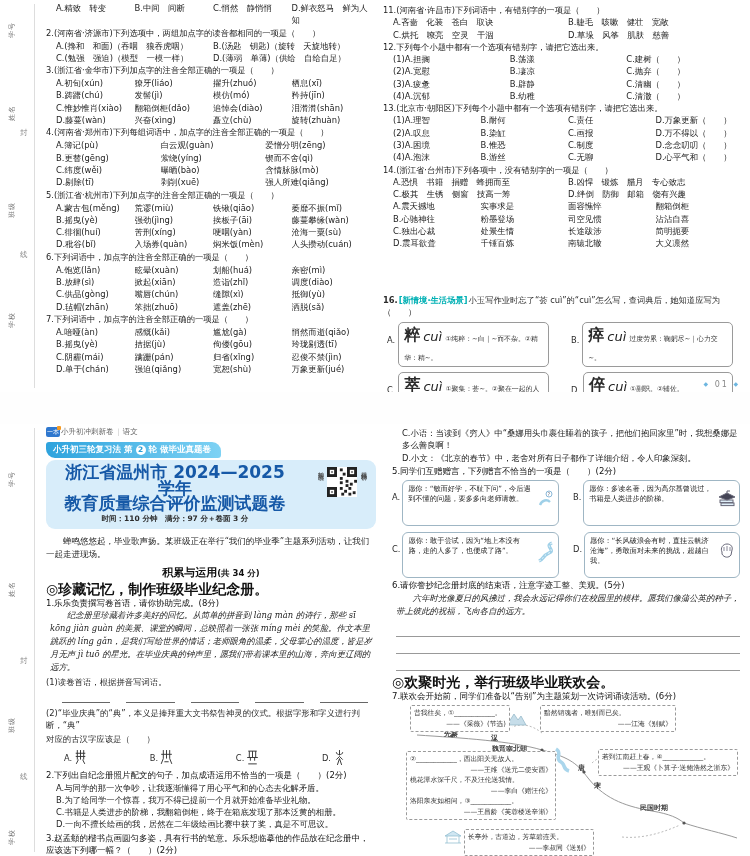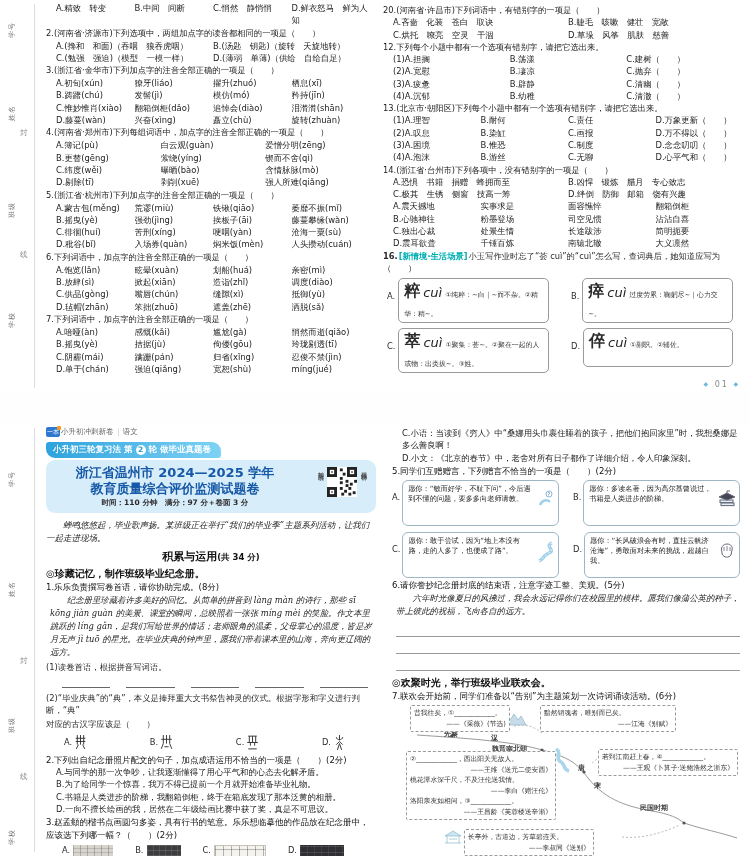--- a/index.html
+++ b/index.html
@@ -15,21 +15,21 @@
   .msl{position:absolute;left:20px;font-size:7.5px;color:#888;}
   
   .p1-left{position:absolute;left:46px;top:2px;width:324px;}
   .p1-right{position:absolute;left:383px;top:4px;width:360px;}
   .stem{font-size:8.3px;line-height:13px;color:#1c1c1c;}
   .orow{display:flex;font-size:8.3px;line-height:13px;padding-left:11px;color:#222;}
   .ocell{flex:1 1 0;overflow:hidden;}
   .p1 .ocell{white-space:nowrap;}
   .p1-right .stem,.p1-right .orow{line-height:12.2px;}
   
-  .q16stem{font-size:8.3px;line-height:12.5px;}
+  .q16stem{font-size:8.3px;line-height:12.5px;margin-top:44px;}
   .q16num{font-weight:bold;}
   .q16tag{color:#00b0b4;font-weight:bold;margin:0 1px;}
   .dictgrid{display:grid;grid-template-columns:1fr 1fr;gap:5px 22px;padding:3px 10px 0 4px;}
   .dictitem{display:flex;align-items:flex-start;}
   .dictlabel{font-size:8.3px;margin:13px 3px 0 0;}
   .dictbox{flex:1;border:1px solid #9a9a9a;border-radius:5px;padding:3px 5px 2px;min-height:32px;background:#fff;}
   .dictchar{float:left;font-size:16px;line-height:17px;font-weight:bold;margin-right:3px;font-family:"DejaVu Serif","Liberation Serif",serif;}
   .dictpy{font-size:13px;font-style:italic;margin-right:3px;color:#222;}
   .dictdef{font-size:6.9px;line-height:9px;color:#333;}
   .pagenum{position:absolute;right:10px;bottom:3px;font-size:8px;color:#888;letter-spacing:2px;}
@@ -37,28 +37,28 @@
   
   .p2-left{position:absolute;left:46px;top:3px;width:330px;}
   .p2-right{position:absolute;left:392px;top:3px;width:352px;}
   .brandrow{display:flex;align-items:center;gap:1px;font-size:7.5px;color:#666;}
   .brandlogo{width:14px;height:10px;background:#2f78cf;border-radius:2px;color:#fff;font-size:6px;line-height:10px;text-align:center;position:relative;}
   .brandlogo:after{content:"";position:absolute;right:-1px;top:-1px;width:4px;height:4px;background:#f59a23;border-radius:1px;}
   .brandsep{color:#bbb;}
   .ribbon{display:inline-flex;align-items:center;gap:3px;margin-top:4px;background:linear-gradient(90deg,#2ea3dd,#7ed2f4);color:#fff;font-size:8.5px;font-weight:bold;padding:2px 10px 2px 7px;border-radius:3px 9px 3px 9px;}
   .ribbon .circ{display:inline-block;width:10px;height:10px;background:#fff;color:#2a9fd6;border-radius:50%;font-size:7.5px;line-height:10px;text-align:center;font-weight:bold;}
   .titlebox{position:relative;background:#d8edfa;border-radius:9px;padding:5px 86px 5px 14px;margin-top:2px;}
-  .tl{color:#1659a7;font-weight:bold;font-size:13px;line-height:15.5px;text-align:center;}
+  .tl{color:#1659a7;font-weight:bold;font-size:17px;line-height:15.5px;text-align:center;}
   .tmeta{font-size:7.5px;font-weight:bold;color:#2b2b2b;text-align:center;margin-top:2px;}
   .qrwrap{position:absolute;right:8px;top:7px;display:flex;align-items:flex-start;gap:2px;}
   .qrlabel{writing-mode:vertical-rl;font-size:6px;color:#444;letter-spacing:1px;}
-  .intro{font-size:8.5px;line-height:13px;margin-top:6px;font-style:italic;font-family:"DejaVu Serif","Liberation Serif",serif;text-indent:2em;color:#222;}
+  .intro{font-size:8.5px;line-height:13px;margin-top:6px;font-family:"DejaVu Serif","Liberation Serif",serif;text-indent:2em;color:#222;}
   .secttitle{text-align:center;font-size:11px;font-weight:bold;margin-top:4px;color:#111;}
   .sectscore{font-size:8.5px;font-weight:bold;}
-  .bullet{font-size:10px;font-weight:bold;line-height:13px;margin-top:3px;color:#111;}
+  .bullet{font-size:14px;font-weight:bold;line-height:13px;margin-top:3px;color:#111;}
   .p2stem{font-size:8.5px;line-height:12.5px;color:#111;margin-top:1px;}
   .p2para{font-size:8.4px;line-height:13px;font-style:italic;font-family:"DejaVu Serif","Liberation Serif",serif;text-indent:2em;color:#222;padding:0 4px;}
   .p2 .orow{padding-left:10px;font-size:8.4px;line-height:12.3px;}
   .p2 .ocell{white-space:normal;}
   .blankrow{display:flex;gap:16px;padding:4px 8px 2px 16px;}
   .blank{display:inline-block;width:50px;height:10px;border-bottom:1px solid #666;}
   .glyphrow{display:flex;justify-content:space-between;padding:4px 30px 2px 18px;align-items:center;}
   .glyphitem{display:flex;align-items:center;gap:2px;font-size:8.3px;}
   .calligrow{display:flex;gap:22px;align-items:flex-start;margin:4px 0 0 16px;}
   .calligitem{display:flex;gap:3px;font-size:8.3px;}
@@ -226,27 +226,27 @@
         <div class="orow">
           <span class="ocell">C.阴霾(mái)</span>
           <span class="ocell">蹒跚(pán)</span>
           <span class="ocell">归省(xǐng)</span>
           <span class="ocell">忍俊不禁(jìn)</span>
         </div>
         <div class="orow">
           <span class="ocell">D.单于(chán)</span>
           <span class="ocell">强迫(qiǎng)</span>
           <span class="ocell">宽恕(shù)</span>
-          <span class="ocell">míng(jué)</span>
+          <span class="ocell">万象更新(jué)</span>
         </div>
       </div>
 
     <div class="p1-right">
       <div>
-          <div class="stem">20.(河南省·许昌市)下列词语中，有错别字的一项是（　　）</div>
+          <div class="stem">11.(河南省·许昌市)下列词语中，有错别字的一项是（　　）</div>
           <div class="orow">
             <span class="ocell">A.吝啬　化装　苍白　取诀</span>
             <span class="ocell">B.睫毛　咳嗽　健壮　宽敞</span>
           </div>
           <div class="orow">
             <span class="ocell">C.烘托　嘹亮　空灵　干涸</span>
             <span class="ocell">D.草垛　风筝　肌肤　慈善</span>
           </div>
           <div class="stem">12.下列每个小题中都有一个选项有错别字，请把它选出来。</div>
           <div class="orow">

